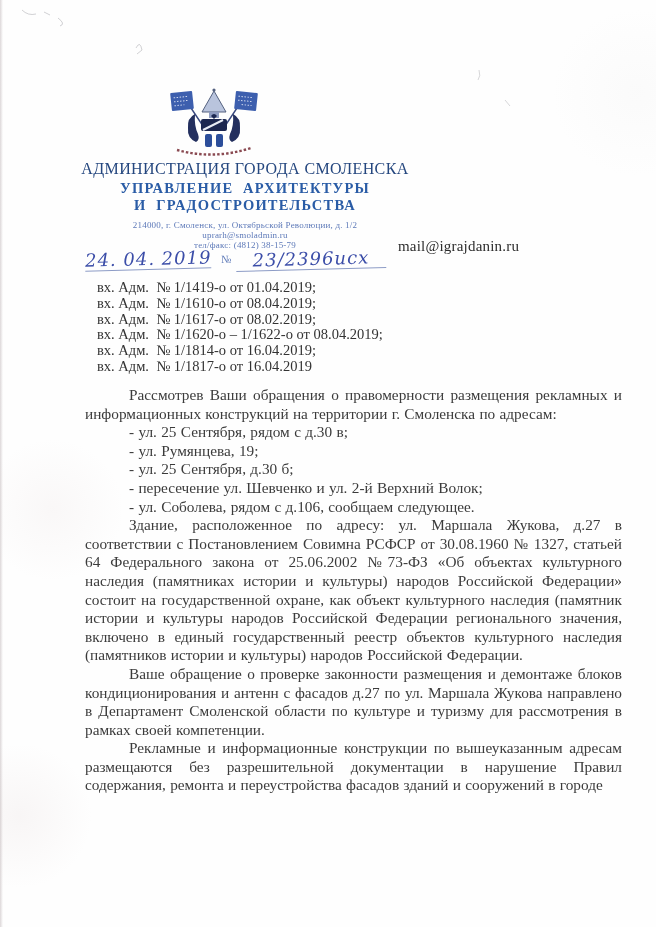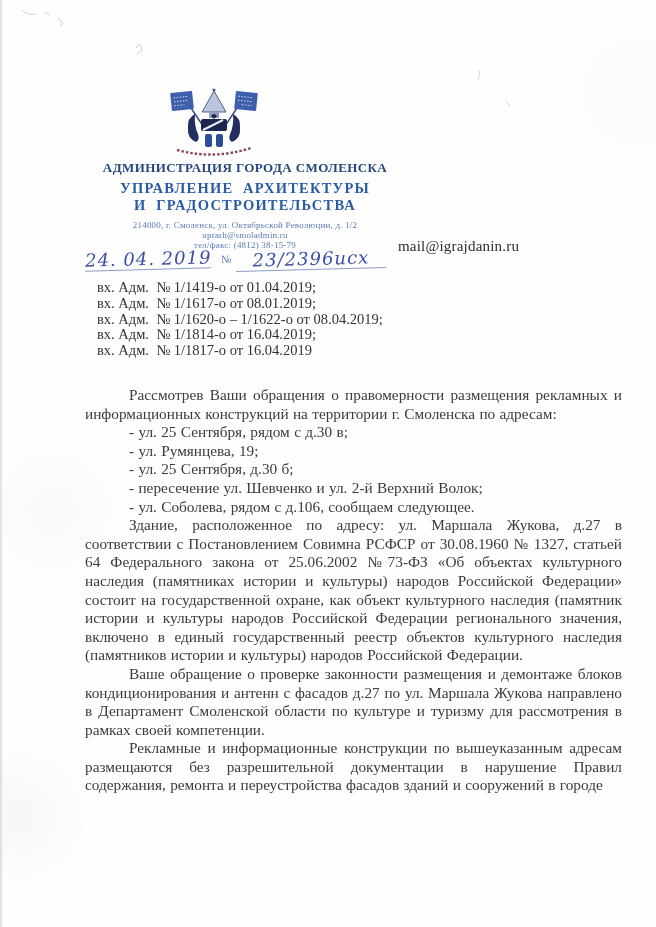--- a/index.html
+++ b/index.html
@@ -20,21 +20,21 @@
     content:"";position:absolute;left:0;top:0;width:3px;height:100%;
     background:linear-gradient(to right, rgba(120,100,105,0.25), rgba(120,100,105,0));
   }
   .pencil-marks{position:absolute;left:0;top:0;pointer-events:none;}
 
   
   .letterhead{position:absolute;left:70px;top:0;width:350px;text-align:center;}
   .logo{position:absolute;left:95px;top:86px;width:98px;height:76px;}
   .org-name{
     position:absolute;left:0;top:160px;width:100%;
-    font-weight:bold;font-size:13px;letter-spacing:0.4px;color:#25477f;
+    font-weight:normal;font-size:16px;letter-spacing:0.4px;color:#25477f;
   }
   .dept{
     position:absolute;left:0;width:100%;
     font-weight:bold;font-size:14.5px;letter-spacing:1.2px;word-spacing:5px;color:#2a5ca6;
   }
   .dept-1{top:180px;}
   .dept-2{top:197px;}
   .addr{
     position:absolute;left:0;width:100%;
     font-size:9px;color:#5d79b8;letter-spacing:0.2px;
@@ -130,21 +130,22 @@
   </div>
 
   <div class="stamp-row">
     <span class="hand date u-line">24. 04. 2019</span><span class="num-sign">№</span><span class="hand number u-line">23/2396исх</span>
   </div>
 
   <div class="recipient-email">mail@igrajdanin.ru</div>
 
   <div class="incoming">
     <div class="incoming-item">вх. Адм.  № 1/1419-о от 01.04.2019;</div>
-    <div class="incoming-item">вх. Адм.  № 1/1617-о от 08.01.2019;</div>
+    <div class="incoming-item">вх. Адм.  № 1/1610-о от 08.04.2019;</div>
+    <div class="incoming-item">вх. Адм.  № 1/1617-о от 08.02.2019;</div>
     <div class="incoming-item">вх. Адм.  № 1/1620-о – 1/1622-о от 08.04.2019;</div>
     <div class="incoming-item">вх. Адм.  № 1/1814-о от 16.04.2019;</div>
     <div class="incoming-item">вх. Адм.  № 1/1817-о от 16.04.2019</div>
   </div>
 
   <div class="body-text">
     <p class="para">Рассмотрев Ваши обращения о правомерности размещения рекламных и информационных конструкций на территории г. Смоленска по адресам:</p>
     <div class="addr-list">
       <div class="addr-item">- ул. 25 Сентября, рядом с д.30 в;</div>
       <div class="addr-item">- ул. Румянцева, 19;</div>

